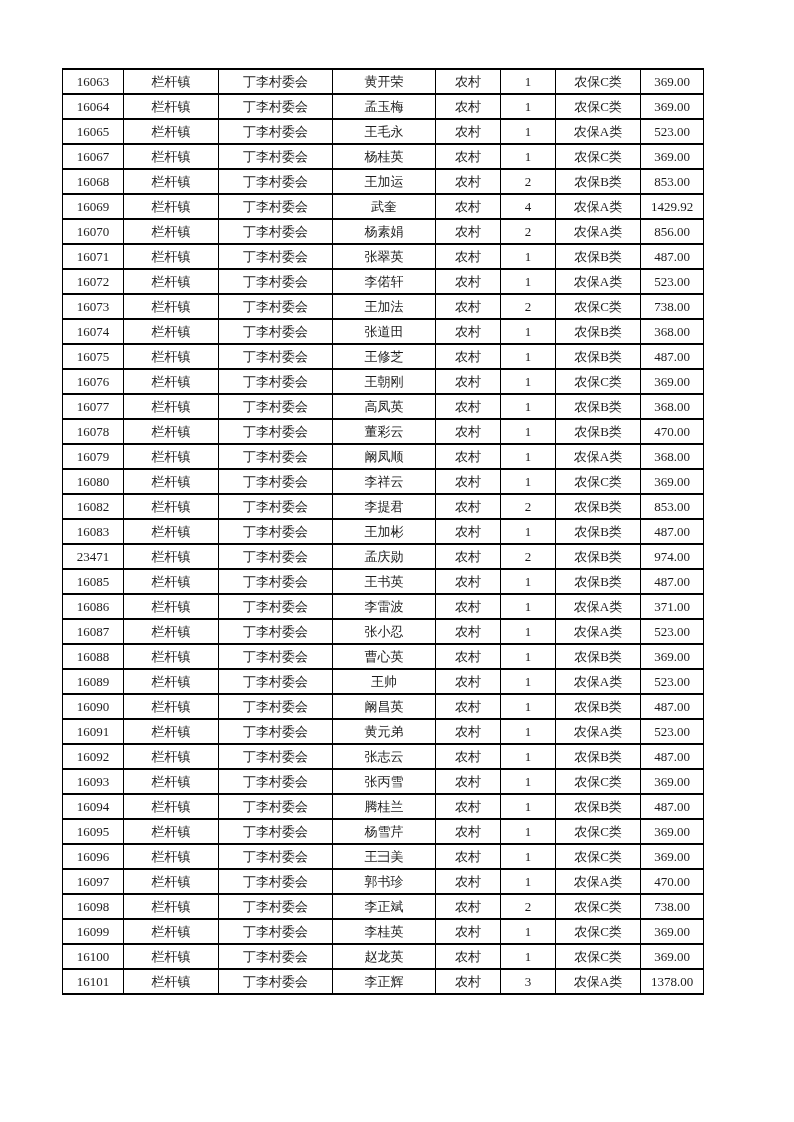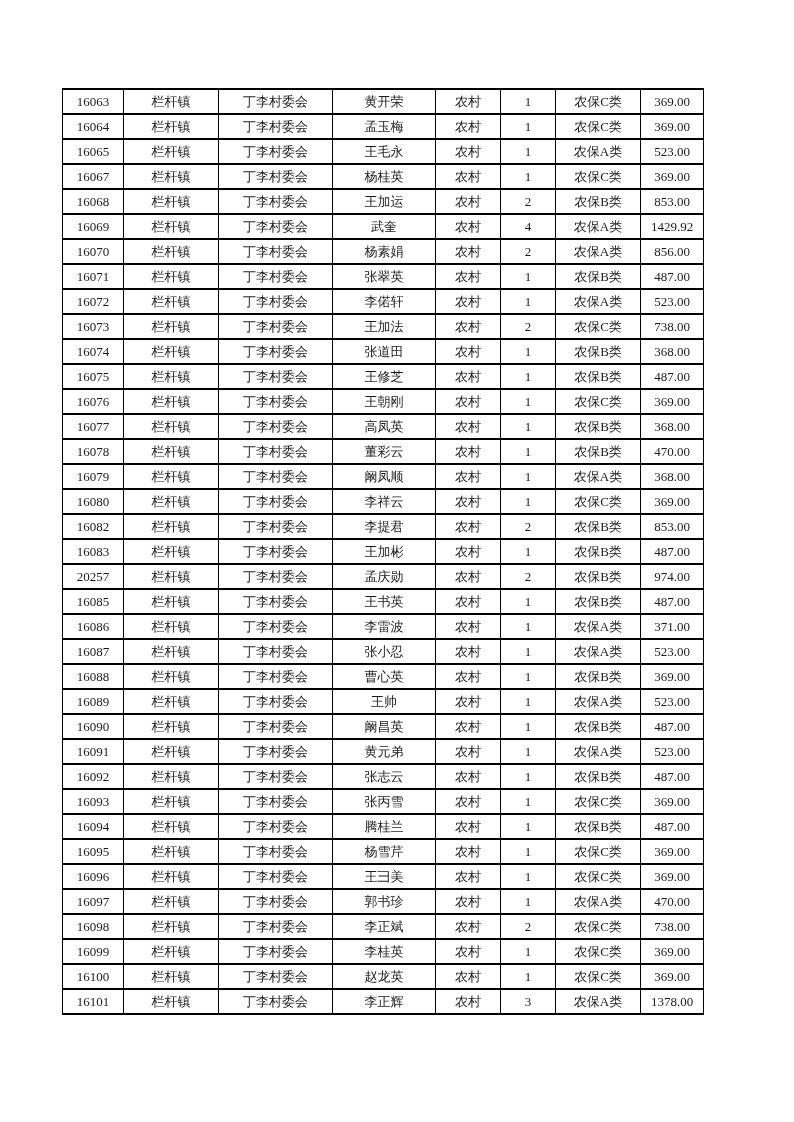--- a/index.html
+++ b/index.html
@@ -11,21 +11,21 @@
     position: relative;
     width: 794px;
     height: 1122px;
     background: #ffffff;
     overflow: hidden;
     font-family: "Liberation Serif", "DejaVu Serif", serif;
   }
   table.roster {
     position: absolute;
     left: 62px;
-    top: 88px;
+    top: 68px;
     width: 641px;
     border-collapse: collapse;
     table-layout: fixed;
     padding-left: 24px;
   }
   table.roster td {
     border-left: 1px solid #000;
     border-right: 1px solid #000;
     border-top: 2px solid #000;
     border-bottom: 2px solid #000;
@@ -250,21 +250,21 @@
           <td>16083</td>
           <td>栏杆镇</td>
           <td>丁李村委会</td>
           <td>王加彬</td>
           <td>农村</td>
           <td>1</td>
           <td>农保B类</td>
           <td>487.00</td>
         </tr>
         <tr>
-          <td>20257</td>
+          <td>23471</td>
           <td>栏杆镇</td>
           <td>丁李村委会</td>
           <td>孟庆勋</td>
           <td>农村</td>
           <td>2</td>
           <td>农保B类</td>
           <td>974.00</td>
         </tr>
         <tr>
           <td>16085</td>

